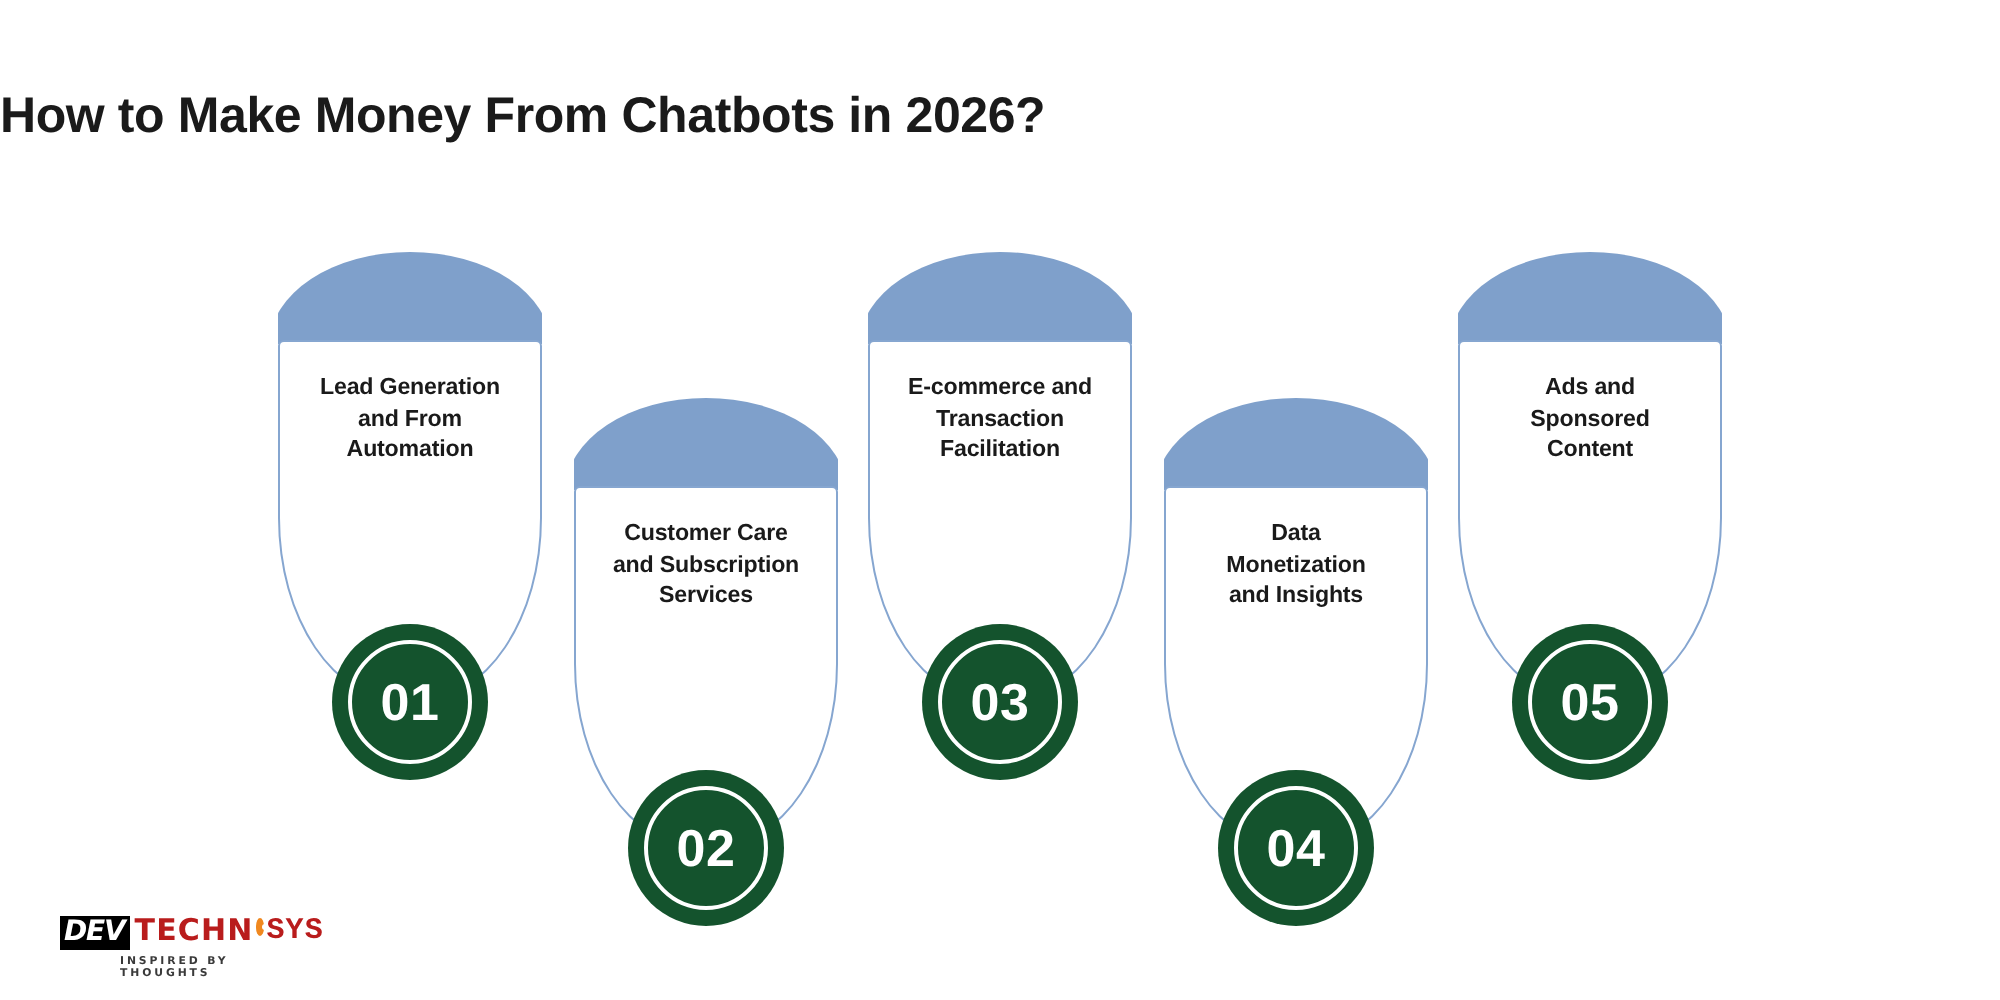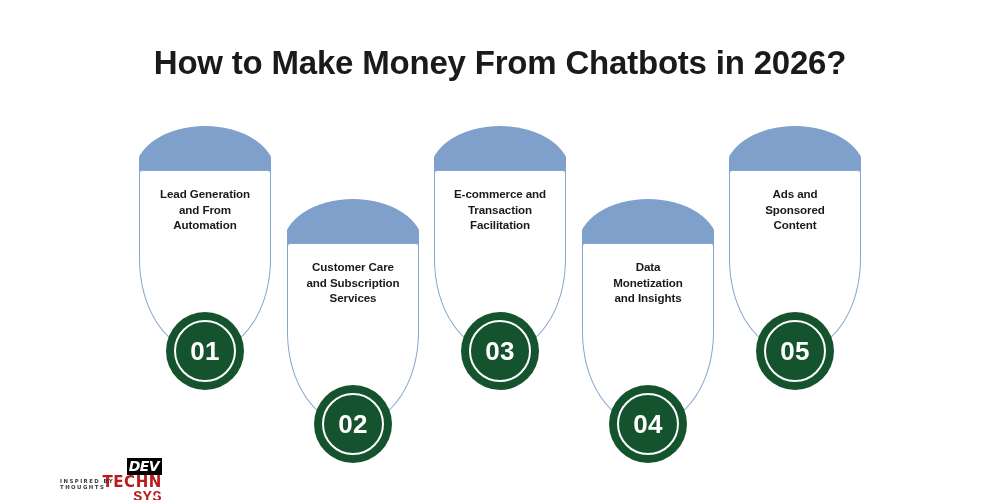--- a/index.html
+++ b/index.html
@@ -14,22 +14,22 @@
     overflow: hidden;
     position: relative;
   }
 
   
   #page-title {
     position: absolute;
     top: 44px;
     left: 0;
     width: 1000px;
-    text-align: center;
-    font-size: 33px;
+    text-align: left;
+    font-size: 25px;
     font-weight: bold;
     color: #1a1a1a;
     letter-spacing: -0.2px;
     white-space: nowrap;
   }
 
   
   #infographic {
     position: absolute;
     top: 0;
@@ -131,23 +131,22 @@
   
   #brand-logo {
     position: absolute;
     left: 30px;
     top: 458px;
     width: 132px;
     height: 30px;
   }
   .logo-row {
     display: flex;
-    align-items: flex-end;
+    align-items: flex-start;
     height: 19px;
-    flex-direction: column;
   }
   .logo-dev {
     background: #000000;
     color: #ffffff;
     font-size: 14px;
     font-weight: bold;
     font-style: italic;
     letter-spacing: -0.6px;
     padding: 1px 3px 1px 2px;
     line-height: 15px;

